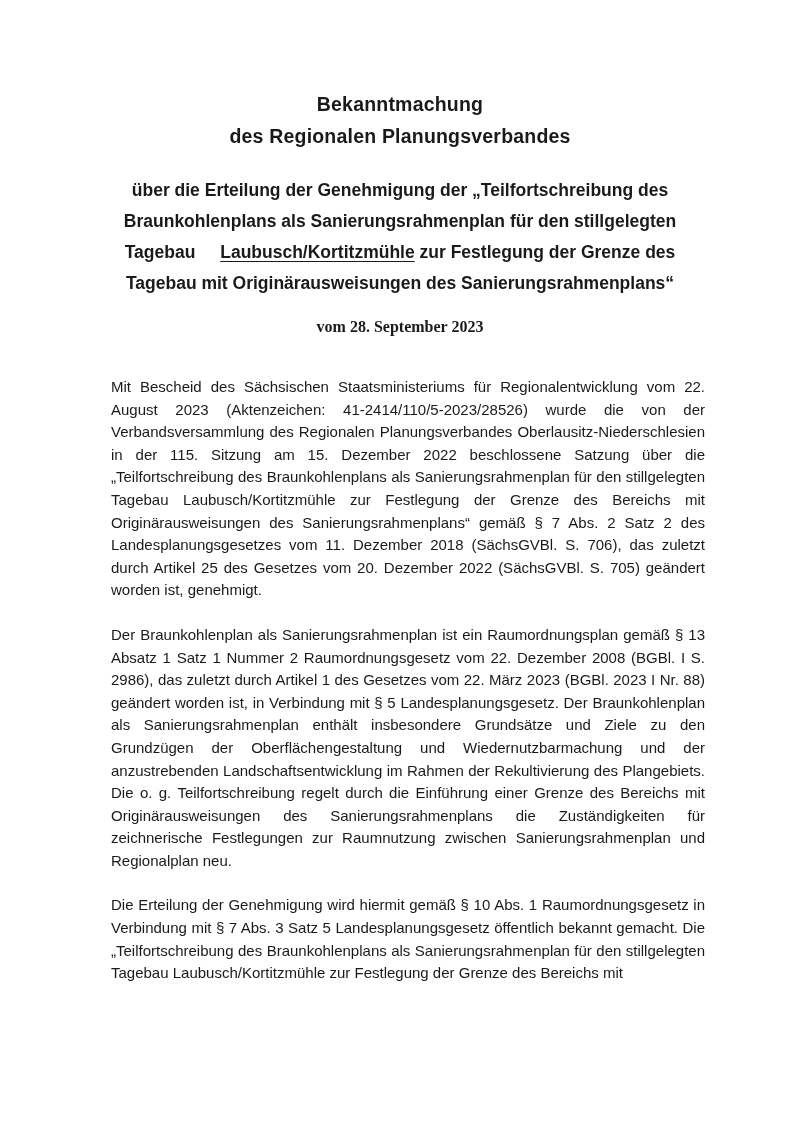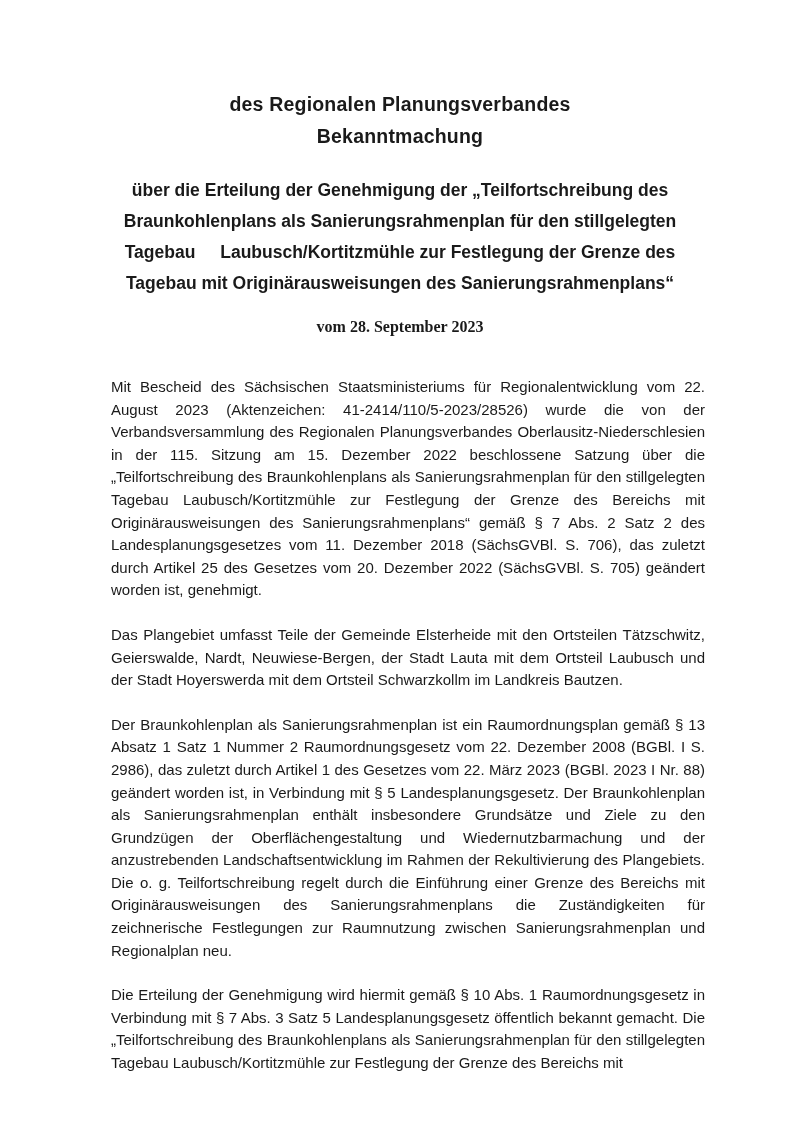--- a/index.html
+++ b/index.html
@@ -26,20 +26,21 @@
     letter-spacing: 0.2px;
   }
   .subtitle-block {
     margin-top: 23px;
     text-align: center;
     font-weight: bold;
     font-size: 17.5px;
     line-height: 31px;
   }
   .subtitle-block .u {
+    text-decoration: underline;
     text-underline-offset: 3px;
     margin-left: 20px;
   }
   .date-line {
     margin-top: 18px;
     text-align: center;
     font-weight: bold;
     font-family: "Liberation Serif", "DejaVu Serif", serif;
     font-size: 16px;
     line-height: 20px;
@@ -54,28 +55,27 @@
     text-align: justify;
     text-justify: inter-word;
   }
 </style>
 </head>
 <body>
 
 <div class="page">
 
   <div class="title-block">
+    <div>Bekanntmachung</div>
     <div>des Regionalen Planungsverbandes</div>
-    <div>Bekanntmachung</div>
   </div>
 
   <div class="subtitle-block"><span>über die Erteilung der Genehmigung der „Teilfortschreibung des Braunkohlenplans als Sanierungsrahmenplan für den stillgelegten Tagebau </span><span class="u">Laubusch/Kortitzmühle</span><span> zur Festlegung der Grenze des Tagebau mit Originärausweisungen des Sanierungsrahmenplans“</span></div>
 
   <div class="date-line">vom 28. September 2023</div>
 
   <div class="body-text">
     <p>Mit Bescheid des Sächsischen Staatsministeriums für Regionalentwicklung vom 22. August 2023 (Aktenzeichen: 41-2414/110/5-2023/28526) wurde die von der Verbandsversammlung des Regionalen Planungsverbandes Oberlausitz-Niederschlesien in der 115. Sitzung am 15. Dezember 2022 beschlossene Satzung über die „Teilfortschreibung des Braunkohlenplans als Sanierungsrahmenplan für den stillgelegten Tagebau Laubusch/Kortitzmühle zur Festlegung der Grenze des Bereichs mit Originärausweisungen des Sanierungsrahmenplans“ gemäß § 7 Abs. 2 Satz 2 des Landesplanungsgesetzes vom 11. Dezember 2018 (SächsGVBl. S. 706), das zuletzt durch Artikel 25 des Gesetzes vom 20. Dezember 2022 (SächsGVBl. S. 705) geändert worden ist, genehmigt.</p>
-    <p>Das Plangebiet umfasst Teile der Gemeinde Elsterheide mit den Ortsteilen Tätzschwitz, Geierswalde, Nardt, Neuwiese-Bergen, der Stadt Lauta mit dem Ortsteil Laubusch und der Stadt Hoyerswerda mit dem Ortsteil Schwarzkollm im Landkreis Bautzen.</p>
     <p>Der Braunkohlenplan als Sanierungsrahmenplan ist ein Raumordnungsplan gemäß § 13 Absatz 1 Satz 1 Nummer 2 Raumordnungsgesetz vom 22. Dezember 2008 (BGBl. I S. 2986), das zuletzt durch Artikel 1 des Gesetzes vom 22. März 2023 (BGBl. 2023 I Nr. 88) geändert worden ist, in Verbindung mit § 5 Landesplanungsgesetz. Der Braunkohlenplan als Sanierungsrahmenplan enthält insbesondere Grundsätze und Ziele zu den Grundzügen der Oberflächengestaltung und Wiedernutzbarmachung und der anzustrebenden Landschaftsentwicklung im Rahmen der Rekultivierung des Plangebiets. Die o. g. Teilfortschreibung regelt durch die Einführung einer Grenze des Bereichs mit Originärausweisungen des Sanierungsrahmenplans die Zuständigkeiten für zeichnerische Festlegungen zur Raumnutzung zwischen Sanierungsrahmenplan und Regionalplan neu.</p>
     <p>Die Erteilung der Genehmigung wird hiermit gemäß § 10 Abs. 1 Raumordnungsgesetz in Verbindung mit § 7 Abs. 3 Satz 5 Landesplanungsgesetz öffentlich bekannt gemacht. Die „Teilfortschreibung des Braunkohlenplans als Sanierungsrahmenplan für den stillgelegten Tagebau Laubusch/Kortitzmühle zur Festlegung der Grenze des Bereichs mit</p>
   </div>
 
 </div>
 
 </body></html>

